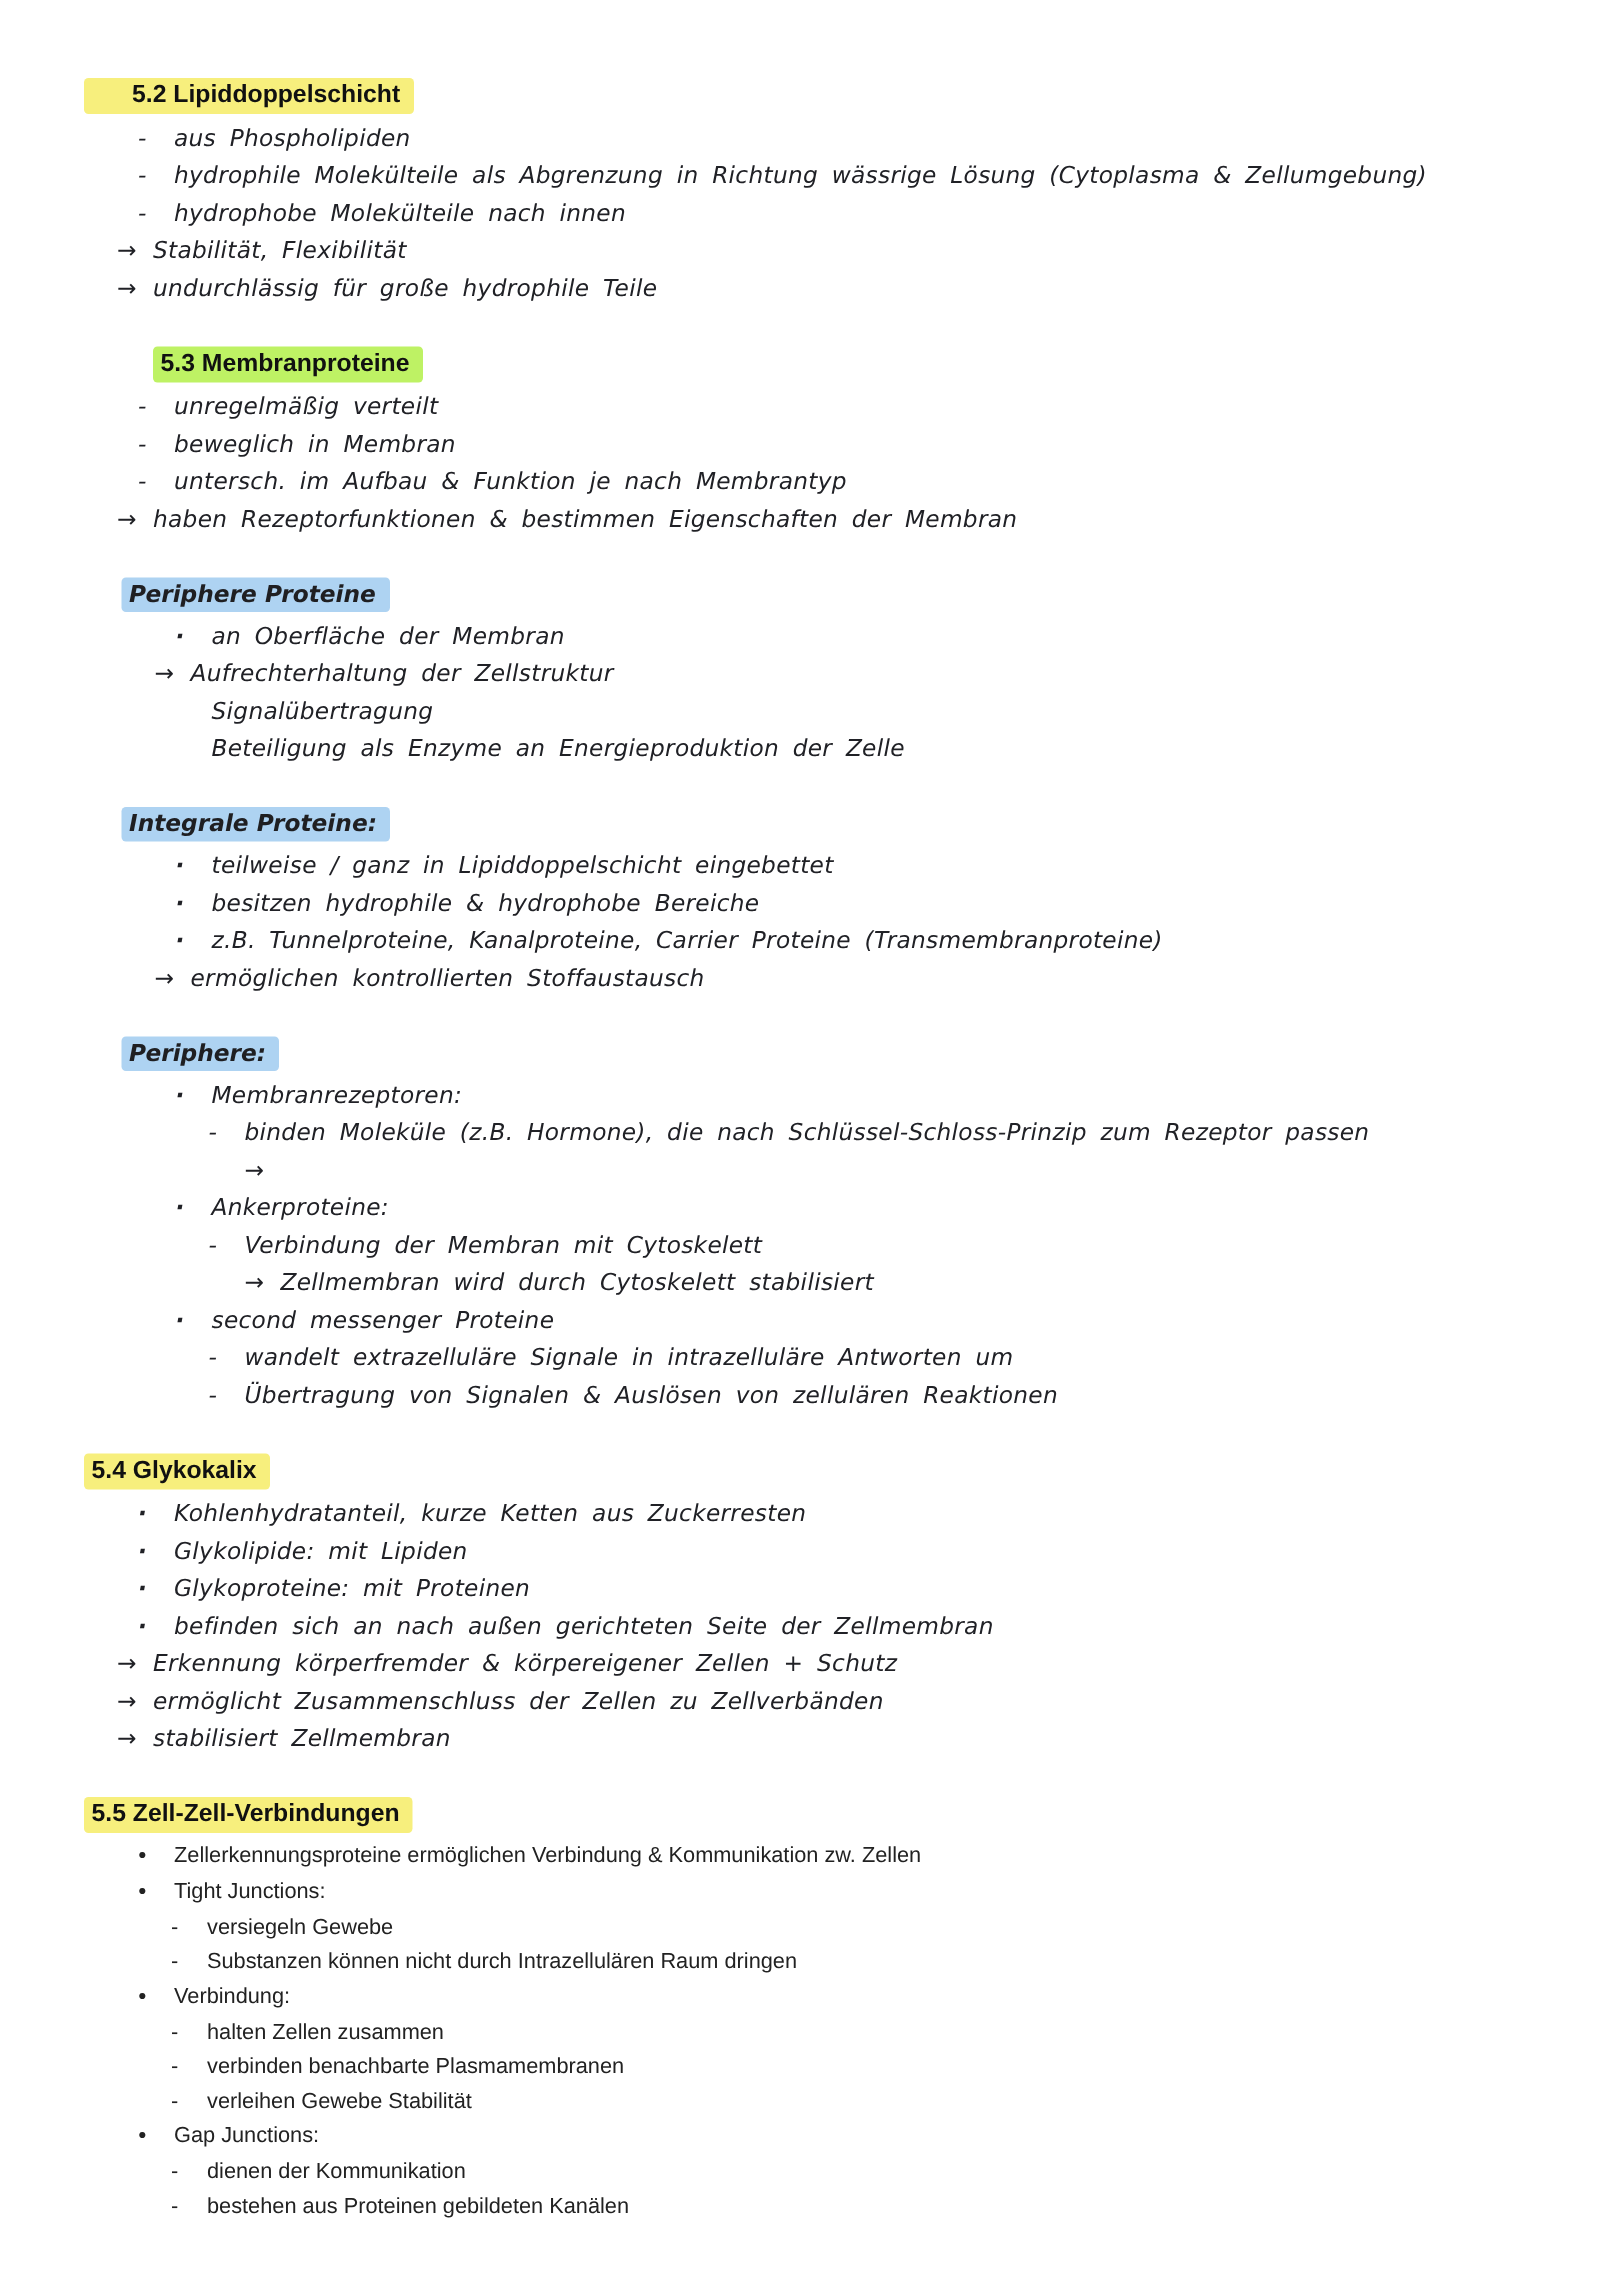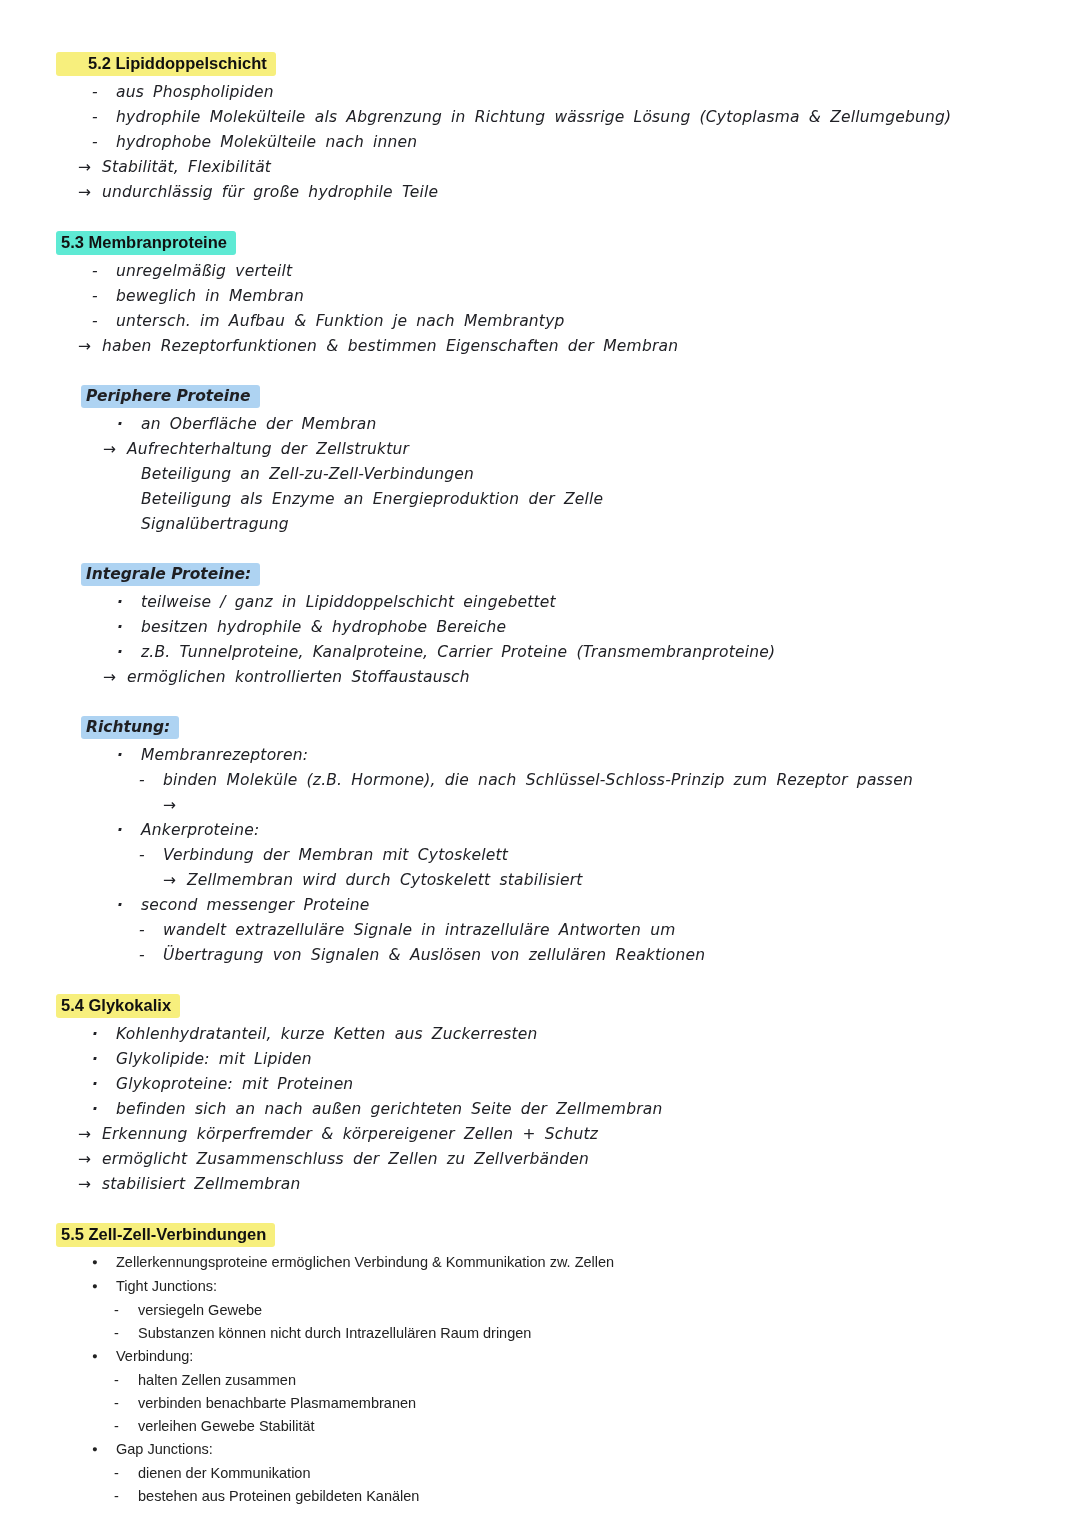--- a/index.html
+++ b/index.html
@@ -91,21 +91,21 @@
       <div class="line ind-1 hand">
         <span class="marker m-arrow">→</span>
         <span class="text">Stabilität, Flexibilität</span>
       </div>
       <div class="line ind-1 hand">
         <span class="marker m-arrow">→</span>
         <span class="text">undurchlässig für große hydrophile Teile</span>
       </div>
     </section>
     <section class="section">
-      <div class="heading main-heading"><span class="hl" style="background-color: #5eead4;">5.3 Membranproteine</span></div>
+      <div class="heading main-heading"><span class="hl" style="background-color: #bef264; margin-left: 46px;">5.3 Membranproteine</span></div>
       <div class="line ind-2 hand">
         <span class="marker m-dash">-</span>
         <span class="text">unregelmäßig verteilt</span>
       </div>
       <div class="line ind-2 hand">
         <span class="marker m-dash">-</span>
         <span class="text">beweglich in Membran</span>
       </div>
       <div class="line ind-2 hand">
         <span class="marker m-dash">-</span>
@@ -121,30 +121,26 @@
       <div class="line ind-2 hand">
         <span class="marker m-mid">·</span>
         <span class="text">an Oberfläche der Membran</span>
       </div>
       <div class="line ind-1 hand">
         <span class="marker m-arrow">→</span>
         <span class="text">Aufrechterhaltung der Zellstruktur</span>
       </div>
       <div class="line ind-2 hand">
         <span class="marker m-none">-</span>
-        <span class="text">Beteiligung an Zell-zu-Zell-Verbindungen</span>
+        <span class="text">Signalübertragung</span>
       </div>
       <div class="line ind-2 hand">
         <span class="marker m-none">-</span>
         <span class="text">Beteiligung als Enzyme an Energieproduktion der Zelle</span>
       </div>
-      <div class="line ind-2 hand">
-        <span class="marker m-none">-</span>
-        <span class="text">Signalübertragung</span>
-      </div>
     </section>
     <section class="section indented">
       <div class="heading sub-heading"><span class="hl" style="background-color: rgb(174, 211, 242);">Integrale Proteine:</span></div>
       <div class="line ind-2 hand">
         <span class="marker m-mid">·</span>
         <span class="text">teilweise / ganz in Lipiddoppelschicht eingebettet</span>
       </div>
       <div class="line ind-2 hand">
         <span class="marker m-mid">·</span>
         <span class="text">besitzen hydrophile &amp; hydrophobe Bereiche</span>
@@ -152,21 +148,21 @@
       <div class="line ind-2 hand">
         <span class="marker m-mid">·</span>
         <span class="text">z.B. Tunnelproteine, Kanalproteine, Carrier Proteine (Transmembranproteine)</span>
       </div>
       <div class="line ind-1 hand">
         <span class="marker m-arrow">→</span>
         <span class="text">ermöglichen kontrollierten Stoffaustausch</span>
       </div>
     </section>
     <section class="section indented">
-      <div class="heading sub-heading"><span class="hl" style="background-color: rgb(174, 211, 242);">Richtung:</span></div>
+      <div class="heading sub-heading"><span class="hl" style="background-color: rgb(174, 211, 242);">Periphere:</span></div>
       <div class="line ind-2 hand">
         <span class="marker m-mid">·</span>
         <span class="text">Membranrezeptoren:</span>
       </div>
       <div class="line ind-3 hand">
         <span class="marker m-dash">-</span>
         <span class="text">binden Moleküle (z.B. Hormone), die nach Schlüssel-Schloss-Prinzip zum Rezeptor passen</span>
       </div>
       <div class="line ind-4 hand">
         <span class="marker m-arrow">→</span>

